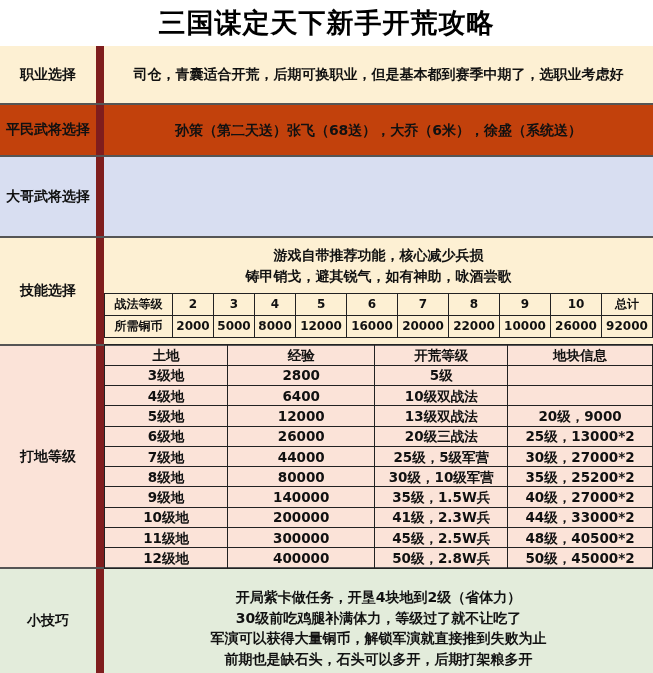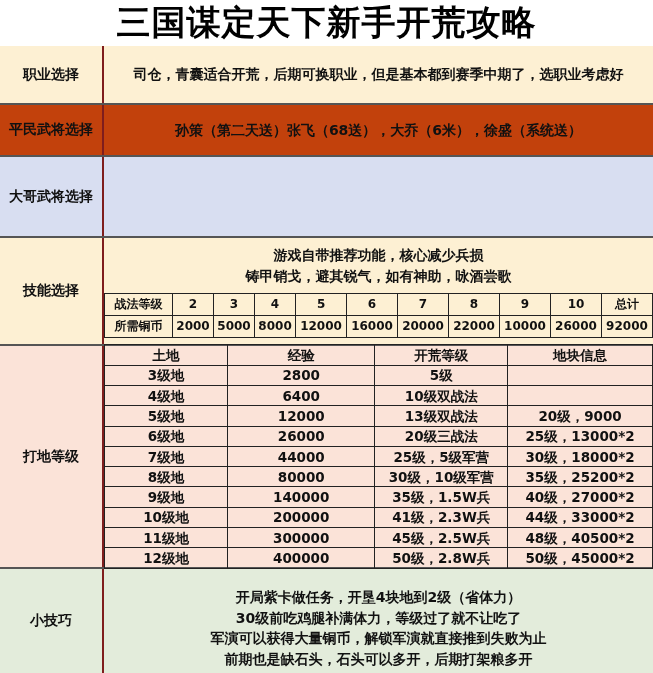--- a/index.html
+++ b/index.html
@@ -1,26 +1,26 @@
 <!DOCTYPE html>
 <html><head>
 <meta charset="utf-8">
 <style>
   html, body { margin:0; padding:0; background:#ffffff; }
   body { width:653px; height:673px; overflow:hidden; font-family:"DejaVu Sans","Liberation Sans",sans-serif; color:#111; }
   .sheet { position:relative; width:653px; height:673px; }
   .title {
     position:absolute; left:0; top:0; width:653px; height:46px;
     display:flex; align-items:center; justify-content:center;
-    font-size:34px; font-weight:bold; letter-spacing:1px; color:#000;
+    font-size:27px; font-weight:bold; letter-spacing:1px; color:#000;
     background:#fff; border-bottom:2px solid #f9a8d4;
   }
   .row { position:absolute; left:0; width:653px; display:flex; border-bottom:2px solid #555; box-sizing:border-box; }
   .label {
-    width:104px; flex:none; border-right:2px solid #7f1d1d; box-sizing:border-box;
+    width:104px; flex:none; border-right:8px solid #7f1d1d; box-sizing:border-box;
     display:flex; align-items:center; justify-content:center;
     font-size:14px; font-weight:bold;
   }
   .content {
     flex:1; display:flex; flex-direction:column; justify-content:center;
     font-size:14px; font-weight:bold; text-align:center; line-height:21px;
   }
   .r-job { top:46px; height:59px; background:#fdf0d3; }
   .r-civ { top:105px; height:52px; background:#c2410c; }
   .r-boss { top:157px; height:81px; background:#d8def1; }
@@ -139,21 +139,21 @@
         <tr>
           <td>6级地</td>
           <td>26000</td>
           <td>20级三战法</td>
           <td>25级，13000*2</td>
         </tr>
         <tr>
           <td>7级地</td>
           <td>44000</td>
           <td>25级，5级军营</td>
-          <td>30级，18000*2</td>
+          <td>30级，27000*2</td>
         </tr>
         <tr>
           <td>8级地</td>
           <td>80000</td>
           <td>30级，10级军营</td>
           <td>35级，25200*2</td>
         </tr>
         <tr>
           <td>9级地</td>
           <td>140000</td>

